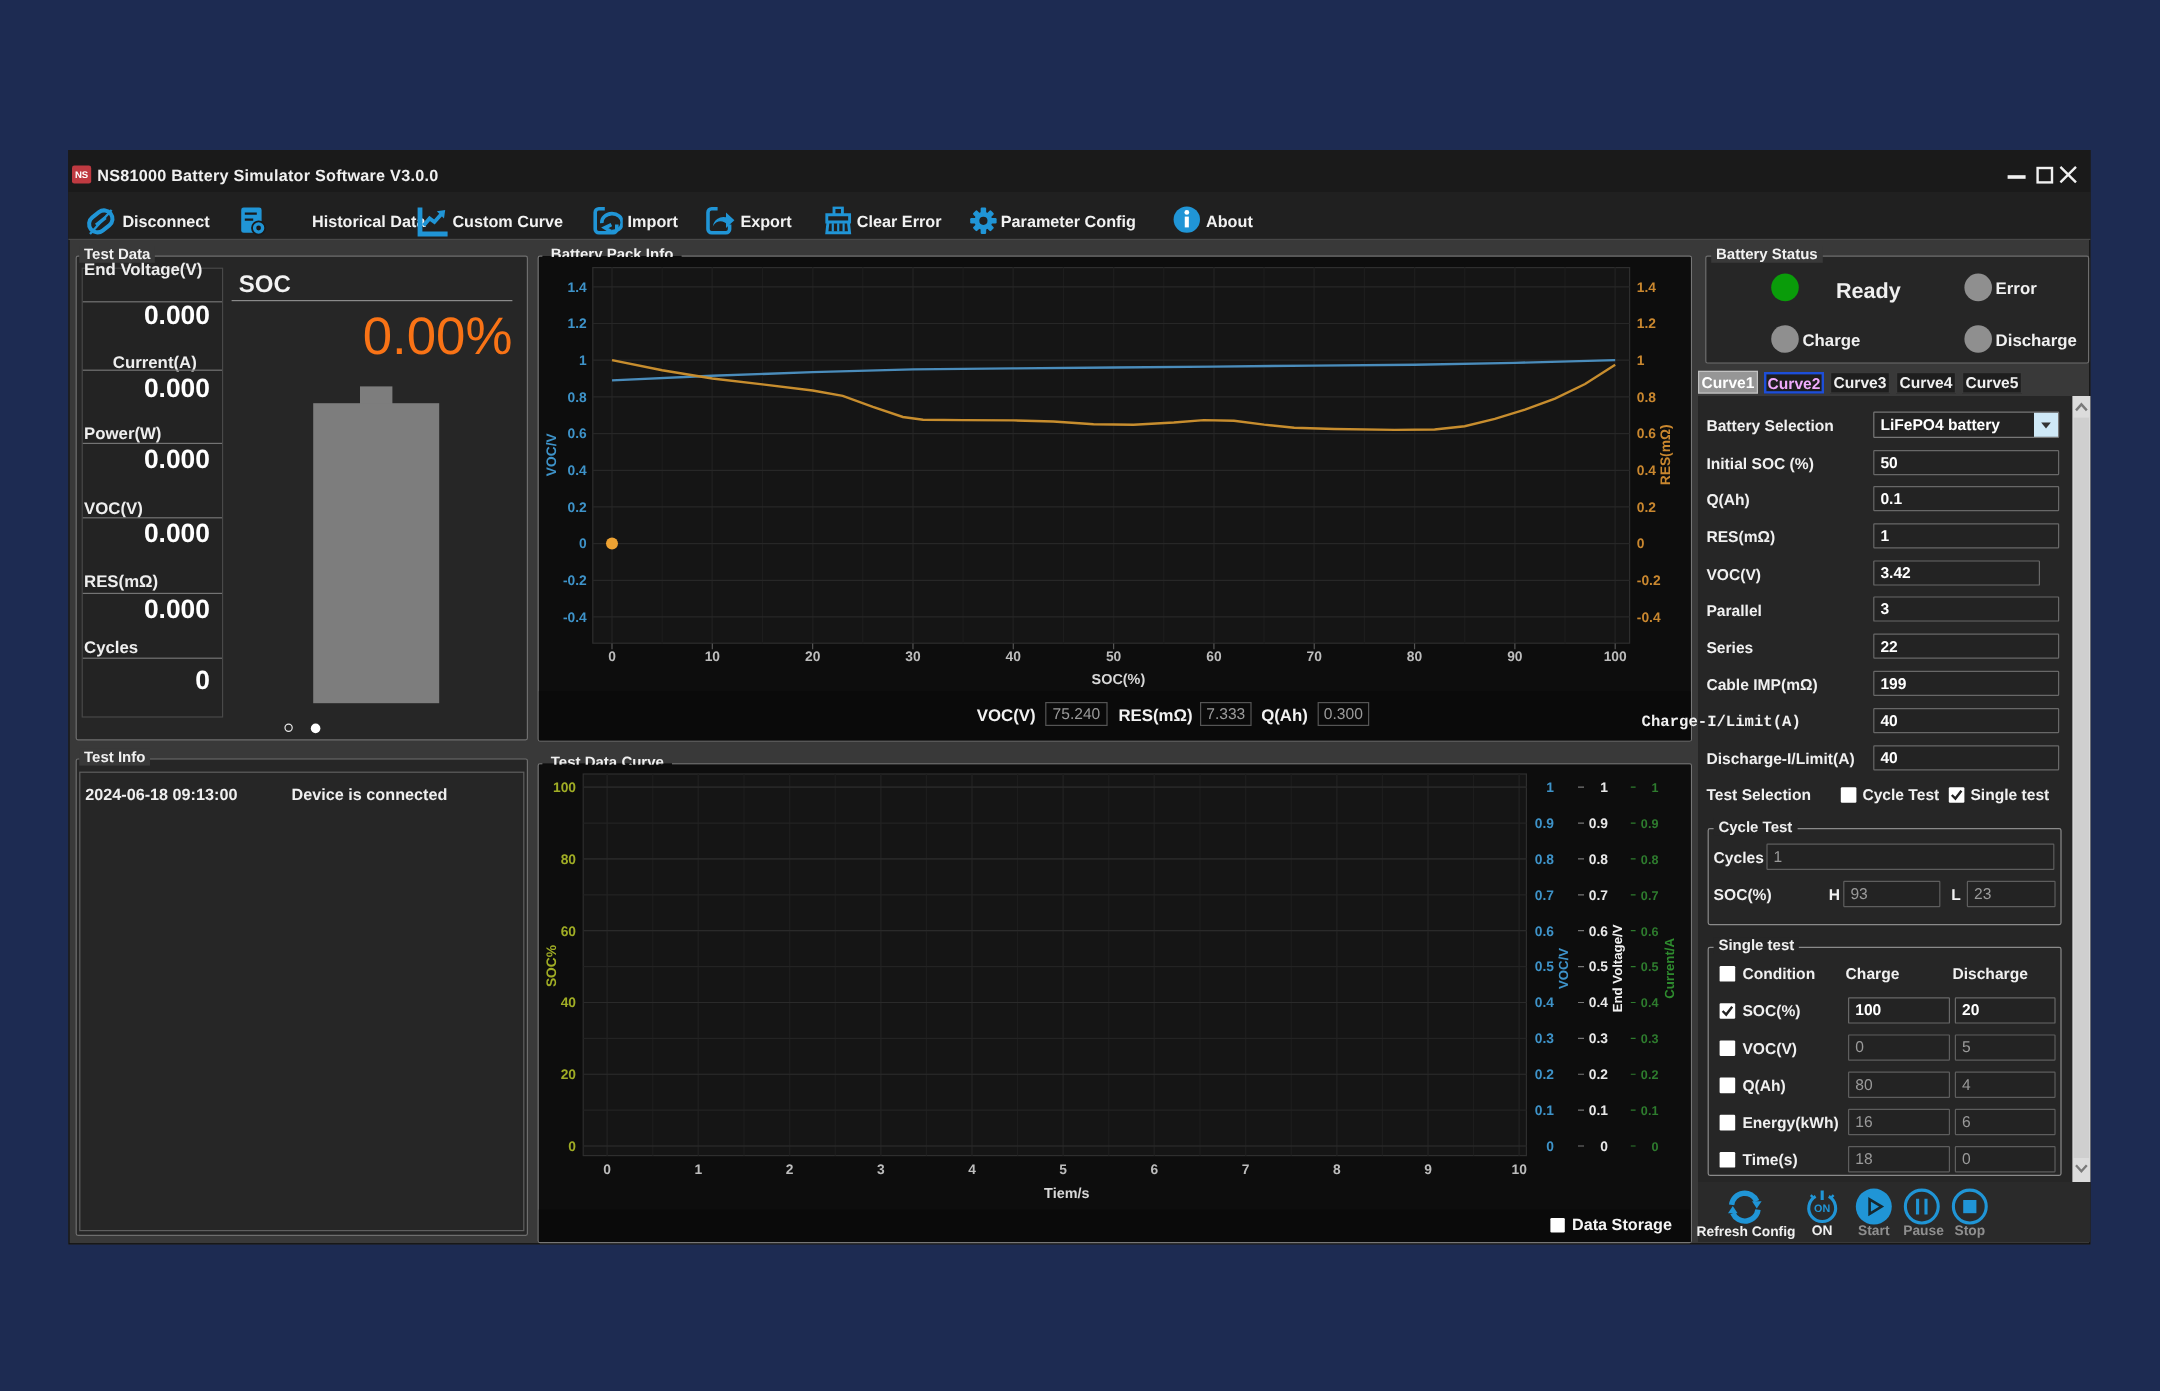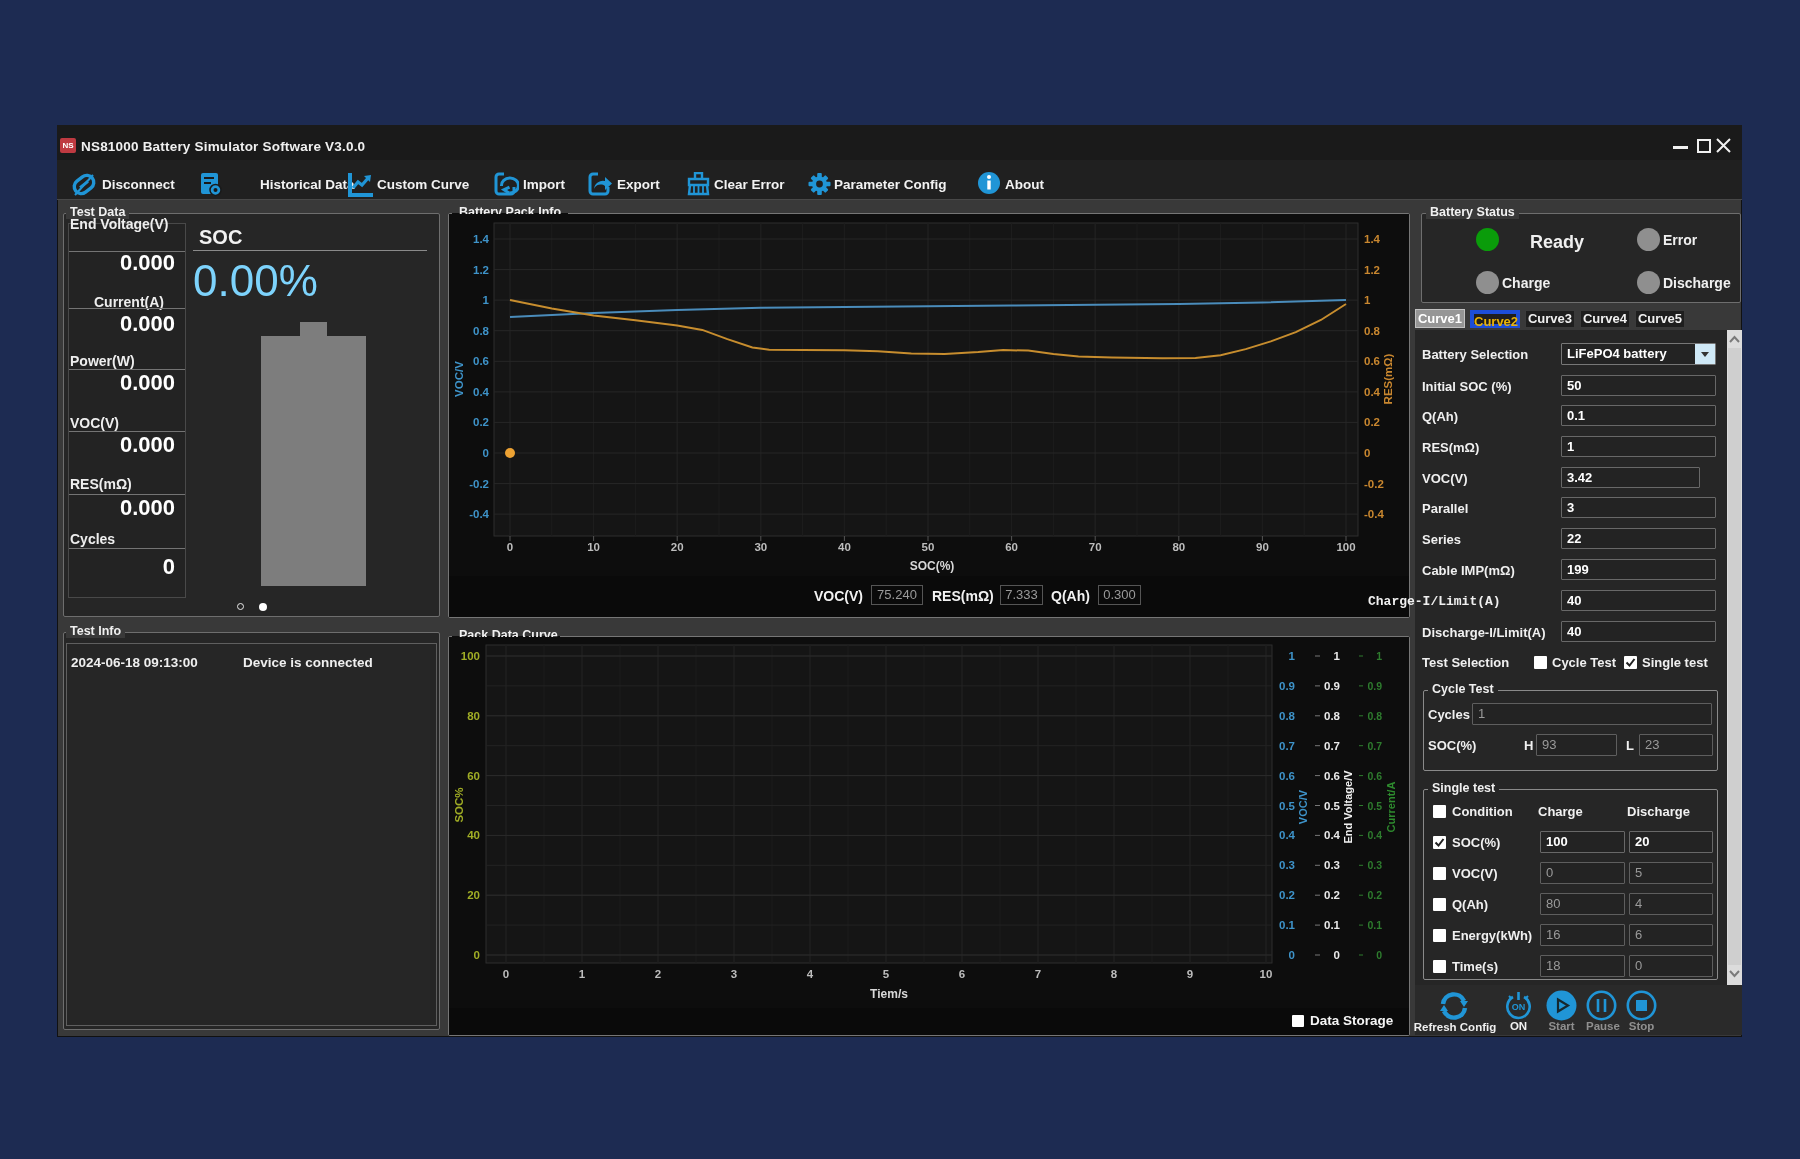--- a/index.html
+++ b/index.html
@@ -120,21 +120,21 @@
 <div class="tdval" style="left:69px;top:432px;">0.000</div>
 <div class="tdlab" style="left:70px;top:476px;">RES(mΩ)</div>
 <div class="tdline" style="left:69px;top:494px;width:116px;"></div>
 <div class="tdval" style="left:69px;top:495px;">0.000</div>
 <div class="tdlab" style="left:70px;top:531px;">Cycles</div>
 <div class="tdline" style="left:69px;top:548px;width:116px;"></div>
 <div class="tdval" style="left:69px;top:554px;">0</div>
 
 <div class="abs" style="left:199px;top:226px;color:#f2f2f2;font-size:20px;font-weight:bold;">SOC</div>
 <div class="tdline" style="left:193px;top:250px;width:234px;background:#8a8a8a;"></div>
-<div class="abs" style="left:193px;top:256px;width:234px;text-align:left;color:#7dd3fc;font-size:44px;">0.00%</div>
+<div class="abs" style="left:193px;top:256px;width:234px;text-align:right;color:#f97316;font-size:44px;">0.00%</div>
 <div class="abs" style="left:300px;top:322px;width:27px;height:15px;background:#7d7d7d;"></div>
 <div class="abs" style="left:261px;top:336px;width:105px;height:250px;background:#7d7d7d;"></div>
 <div class="abs" style="left:237px;top:603px;width:7px;height:7px;border:1.5px solid #e8e8e8;border-radius:50%;"></div>
 <div class="abs" style="left:259px;top:603px;width:8px;height:8px;background:#fff;border-radius:50%;"></div>
 
 <div class="grp" style="left:63px;top:632px;width:377px;height:398px;background:#262626;"></div>
 <div class="grplab" style="left:66px;top:624px;">Test Info</div>
 <div class="abs" style="left:66px;top:643px;width:371px;height:383px;border:1px solid #5f5f5f;background:#262626;"></div>
 <div class="abs" style="left:71px;top:655px;color:#efefef;font-size:13.5px;font-weight:bold;">2024-06-18 09:13:00</div>
 <div class="abs" style="left:243px;top:655px;color:#efefef;font-size:13.5px;font-weight:bold;">Device is connected</div>
@@ -239,21 +239,21 @@
 <div class="abs" style="left:449px;top:576px;width:960px;height:41px;background:#0a0a0a;"></div>
 <div class="abs" style="left:814px;top:588px;color:#f2f2f2;font-size:14px;font-weight:bold;">VOC(V)</div>
 <div class="abs" style="left:871px;top:585px;width:52px;height:20px;border:1px solid #555;color:#9a9a9a;font-size:13px;text-align:center;line-height:18px;">75.240</div>
 <div class="abs" style="left:932px;top:588px;color:#f2f2f2;font-size:14px;font-weight:bold;">RES(mΩ)</div>
 <div class="abs" style="left:1000px;top:585px;width:43px;height:20px;border:1px solid #555;color:#9a9a9a;font-size:13px;text-align:center;line-height:18px;">7.333</div>
 <div class="abs" style="left:1051px;top:588px;color:#f2f2f2;font-size:14px;font-weight:bold;">Q(Ah)</div>
 <div class="abs" style="left:1098px;top:585px;width:43px;height:20px;border:1px solid #555;color:#9a9a9a;font-size:13px;text-align:center;line-height:18px;">0.300</div>
 
 <div class="grp" style="left:448px;top:636px;width:962px;height:400px;background:#0d0d0d;border-color:#767676;"></div>
 <div class="abs" style="left:452px;top:636px;width:108px;height:2px;background:#0d0d0d;"></div>
-<div class="grplab" style="left:455px;top:628px;background:transparent;">Pack Data Curve</div>
+<div class="grplab" style="left:455px;top:628px;background:transparent;">Test Data Curve</div>
 <svg class="abs" style="left:449px;top:637px;" width="960" height="371" viewBox="0 0 960 371">
 <rect x="0" y="0" width="960" height="371" fill="#0d0d0d"></rect>
 <rect x="37" y="8" width="786" height="318" fill="#151515" stroke="#2e2e2e" stroke-width="1"></rect>
 <line x1="57" y1="8" x2="57" y2="326" stroke="#272727"></line>
 <line x1="133" y1="8" x2="133" y2="326" stroke="#272727"></line>
 <line x1="209" y1="8" x2="209" y2="326" stroke="#272727"></line>
 <line x1="285" y1="8" x2="285" y2="326" stroke="#272727"></line>
 <line x1="361" y1="8" x2="361" y2="326" stroke="#272727"></line>
 <line x1="437" y1="8" x2="437" y2="326" stroke="#272727"></line>
 <line x1="513" y1="8" x2="513" y2="326" stroke="#272727"></line>
@@ -385,21 +385,21 @@
 <div class="grplab" style="left:1426px;top:205px;">Battery Status</div>
 <div class="led" style="left:1476px;top:228px;background:#0a9c0a;"></div>
 <div class="flab" style="left:1502px;top:232px;font-size:18px;margin-left:28px;">Ready</div>
 <div class="led" style="left:1637px;top:228px;"></div>
 <div class="flab" style="left:1663px;top:232px;font-size:14px;">Error</div>
 <div class="led" style="left:1476px;top:271px;"></div>
 <div class="flab" style="left:1502px;top:275px;font-size:14px;">Charge</div>
 <div class="led" style="left:1637px;top:271px;"></div>
 <div class="flab" style="left:1663px;top:275px;font-size:14px;">Discharge</div>
 <div class="abs" style="left:1415px;top:309px;width:50px;height:19px;background:#969696;border:1px solid #c2c2c2;color:#fff;font-size:13px;font-weight:bold;text-align:center;line-height:17px;">Curve1</div>
-<div class="abs" style="left:1470px;top:310px;width:50px;height:18px;background:#1e1e1e;border:4px solid #1d4ed8;color:#eab308;font-size:13px;font-weight:bold;text-align:center;line-height:16px;">Curve2</div>
+<div class="abs" style="left:1470px;top:310px;width:50px;height:18px;background:#1e1e1e;border:2px solid #1d4ed8;color:#f0abfc;font-size:13px;font-weight:bold;text-align:center;line-height:16px;">Curve2</div>
 <div class="abs" style="left:1525px;top:310px;width:50px;height:18px;background:#1e1e1e;border:1px solid #3a3a3a;color:#f0f0f0;font-size:13px;font-weight:bold;text-align:center;line-height:16px;">Curve3</div>
 <div class="abs" style="left:1580px;top:310px;width:50px;height:18px;background:#1e1e1e;border:1px solid #3a3a3a;color:#f0f0f0;font-size:13px;font-weight:bold;text-align:center;line-height:16px;">Curve4</div>
 <div class="abs" style="left:1635px;top:310px;width:50px;height:18px;background:#1e1e1e;border:1px solid #3a3a3a;color:#f0f0f0;font-size:13px;font-weight:bold;text-align:center;line-height:16px;">Curve5</div>
 <div class="abs" style="left:1415px;top:330px;width:312px;height:655px;background:#262626;"></div>
 <div class="abs" style="left:1727px;top:330px;width:15px;height:655px;background:#dcdcdc;"></div>
 <svg class="abs" style="left:1727px;top:334px;" width="15" height="12">
     <path d="M3,8 L7.5,3 L12,8" stroke="#7a7a7a" stroke-width="2" fill="none"></path>
   </svg>
 <svg class="abs" style="left:1727px;top:968px;" width="15" height="12">
     <path d="M3,3 L7.5,8 L12,3" stroke="#7a7a7a" stroke-width="2" fill="none"></path>

